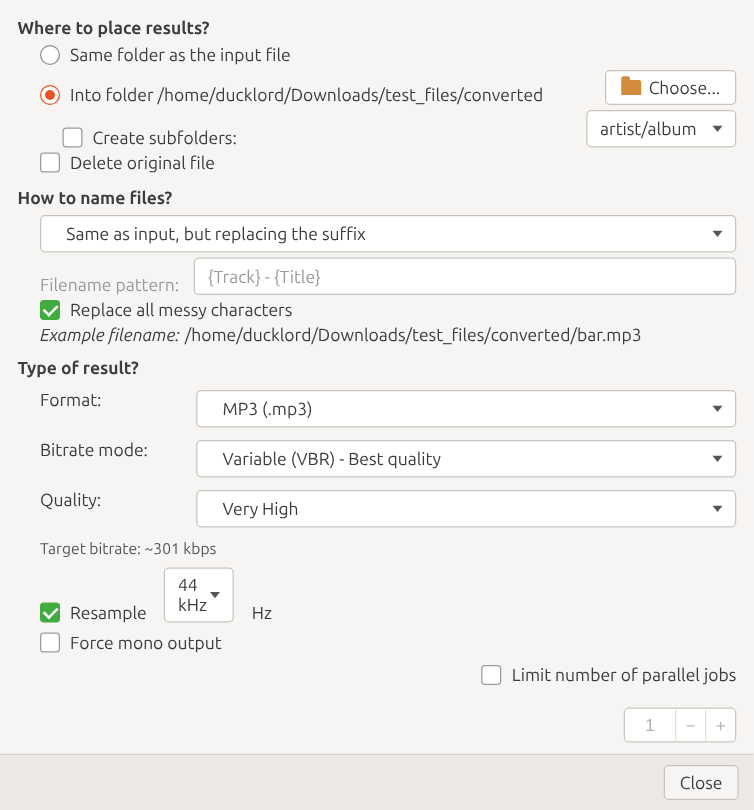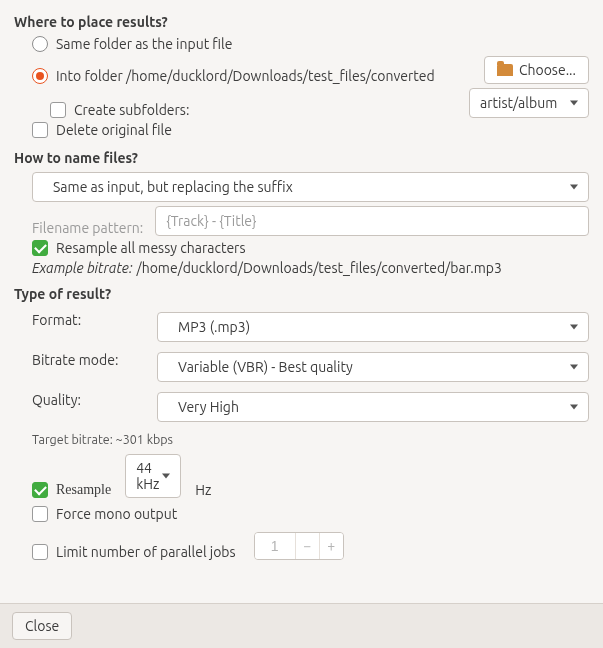--- a/index.html
+++ b/index.html
@@ -80,21 +80,21 @@
     background:#fff; padding:5px 0;
   }
   .stepper .sbtn {
     width:24px; display:flex; align-items:center; justify-content:center;
     background:#fff; border-left:1px solid #e6e0da; color:#b4b4b4;
   }
 
   .footer {
     position:absolute; left:0; right:0; bottom:0;
     background:#ece8e4; border-top:1px solid #d6d0ca;
-    display:flex; justify-content:flex-start; padding:8px 12px;
+    display:flex; justify-content:flex-end; padding:8px 12px;
   }
   .footer .btn { background:#f7f5f3; }
 </style>
 </head>
 <body>
 
 <div class="section-title">Where to place results?</div>
 
 <div class="row indent1">
   <span class="radio"></span>
@@ -139,25 +139,25 @@
 
 <div class="row indent1" style="gap:12px;">
   <span class="disabled">Filename pattern:</span>
   <div class="textfield">
     <span>{Track} - {Title}</span>
   </div>
 </div>
 
 <div class="row indent1">
   <span class="cb ck"></span>
-  <span>Resample all messy characters</span>
+  <span>Replace all messy characters</span>
 </div>
 
 <div class="row indent1" style="flex-wrap:wrap;">
-  <span class="italic">Example bitrate:</span>
+  <span class="italic">Example filename:</span>
   <span style="margin-left:4px;">/home/ducklord/Downloads/test_files/converted/bar.mp3</span>
 </div>
 
 <div class="section-title" style="margin-top:10px;">Type of result?</div>
 
 <div class="kv indent1">
   <span class="label-col">Format:</span>
   <div class="select wide">
     <span>MP3 (.mp3)</span>
     <span class="chev"></span>
@@ -178,37 +178,37 @@
     <span>Very High</span>
     <span class="chev"></span>
   </div>
 </div>
 
 <div class="row indent1" style="font-size:12.5px;color:#555;margin-top:10px;">
   <span>Target bitrate: ~301 kbps</span>
 </div>
 
 <div class="row indent1" style="gap:14px;margin-top:8px;">
-  <div style="display:flex;align-items:center;font-family:Liberation Serif, serif;">
+  <div style="display:flex;align-items:center;">
     <span class="cb ck"></span>
     <span>Resample</span>
   </div>
   <div class="select" style="width:56px;padding:5px 24px 5px 10px;">
     <span>44 kHz</span>
     <span class="chev"></span>
   </div>
   <span>Hz</span>
 </div>
 
 <div class="row indent1" style="margin-top:8px;">
   <span class="cb"></span>
   <span>Force mono output</span>
 </div>
 
-<div class="row indent1" style="gap:18px;margin-top:10px;">
+<div class="row indent1" style="gap:18px;margin-top:10px;flex-direction:column;">
   <div style="display:flex;align-items:center;">
     <span class="cb"></span>
     <span>Limit number of parallel jobs</span>
   </div>
   <div class="stepper">
     <input disabled="" value="1" style="">
     <div class="sbtn">−</div>
     <div class="sbtn">+</div>
   </div>
 </div>

